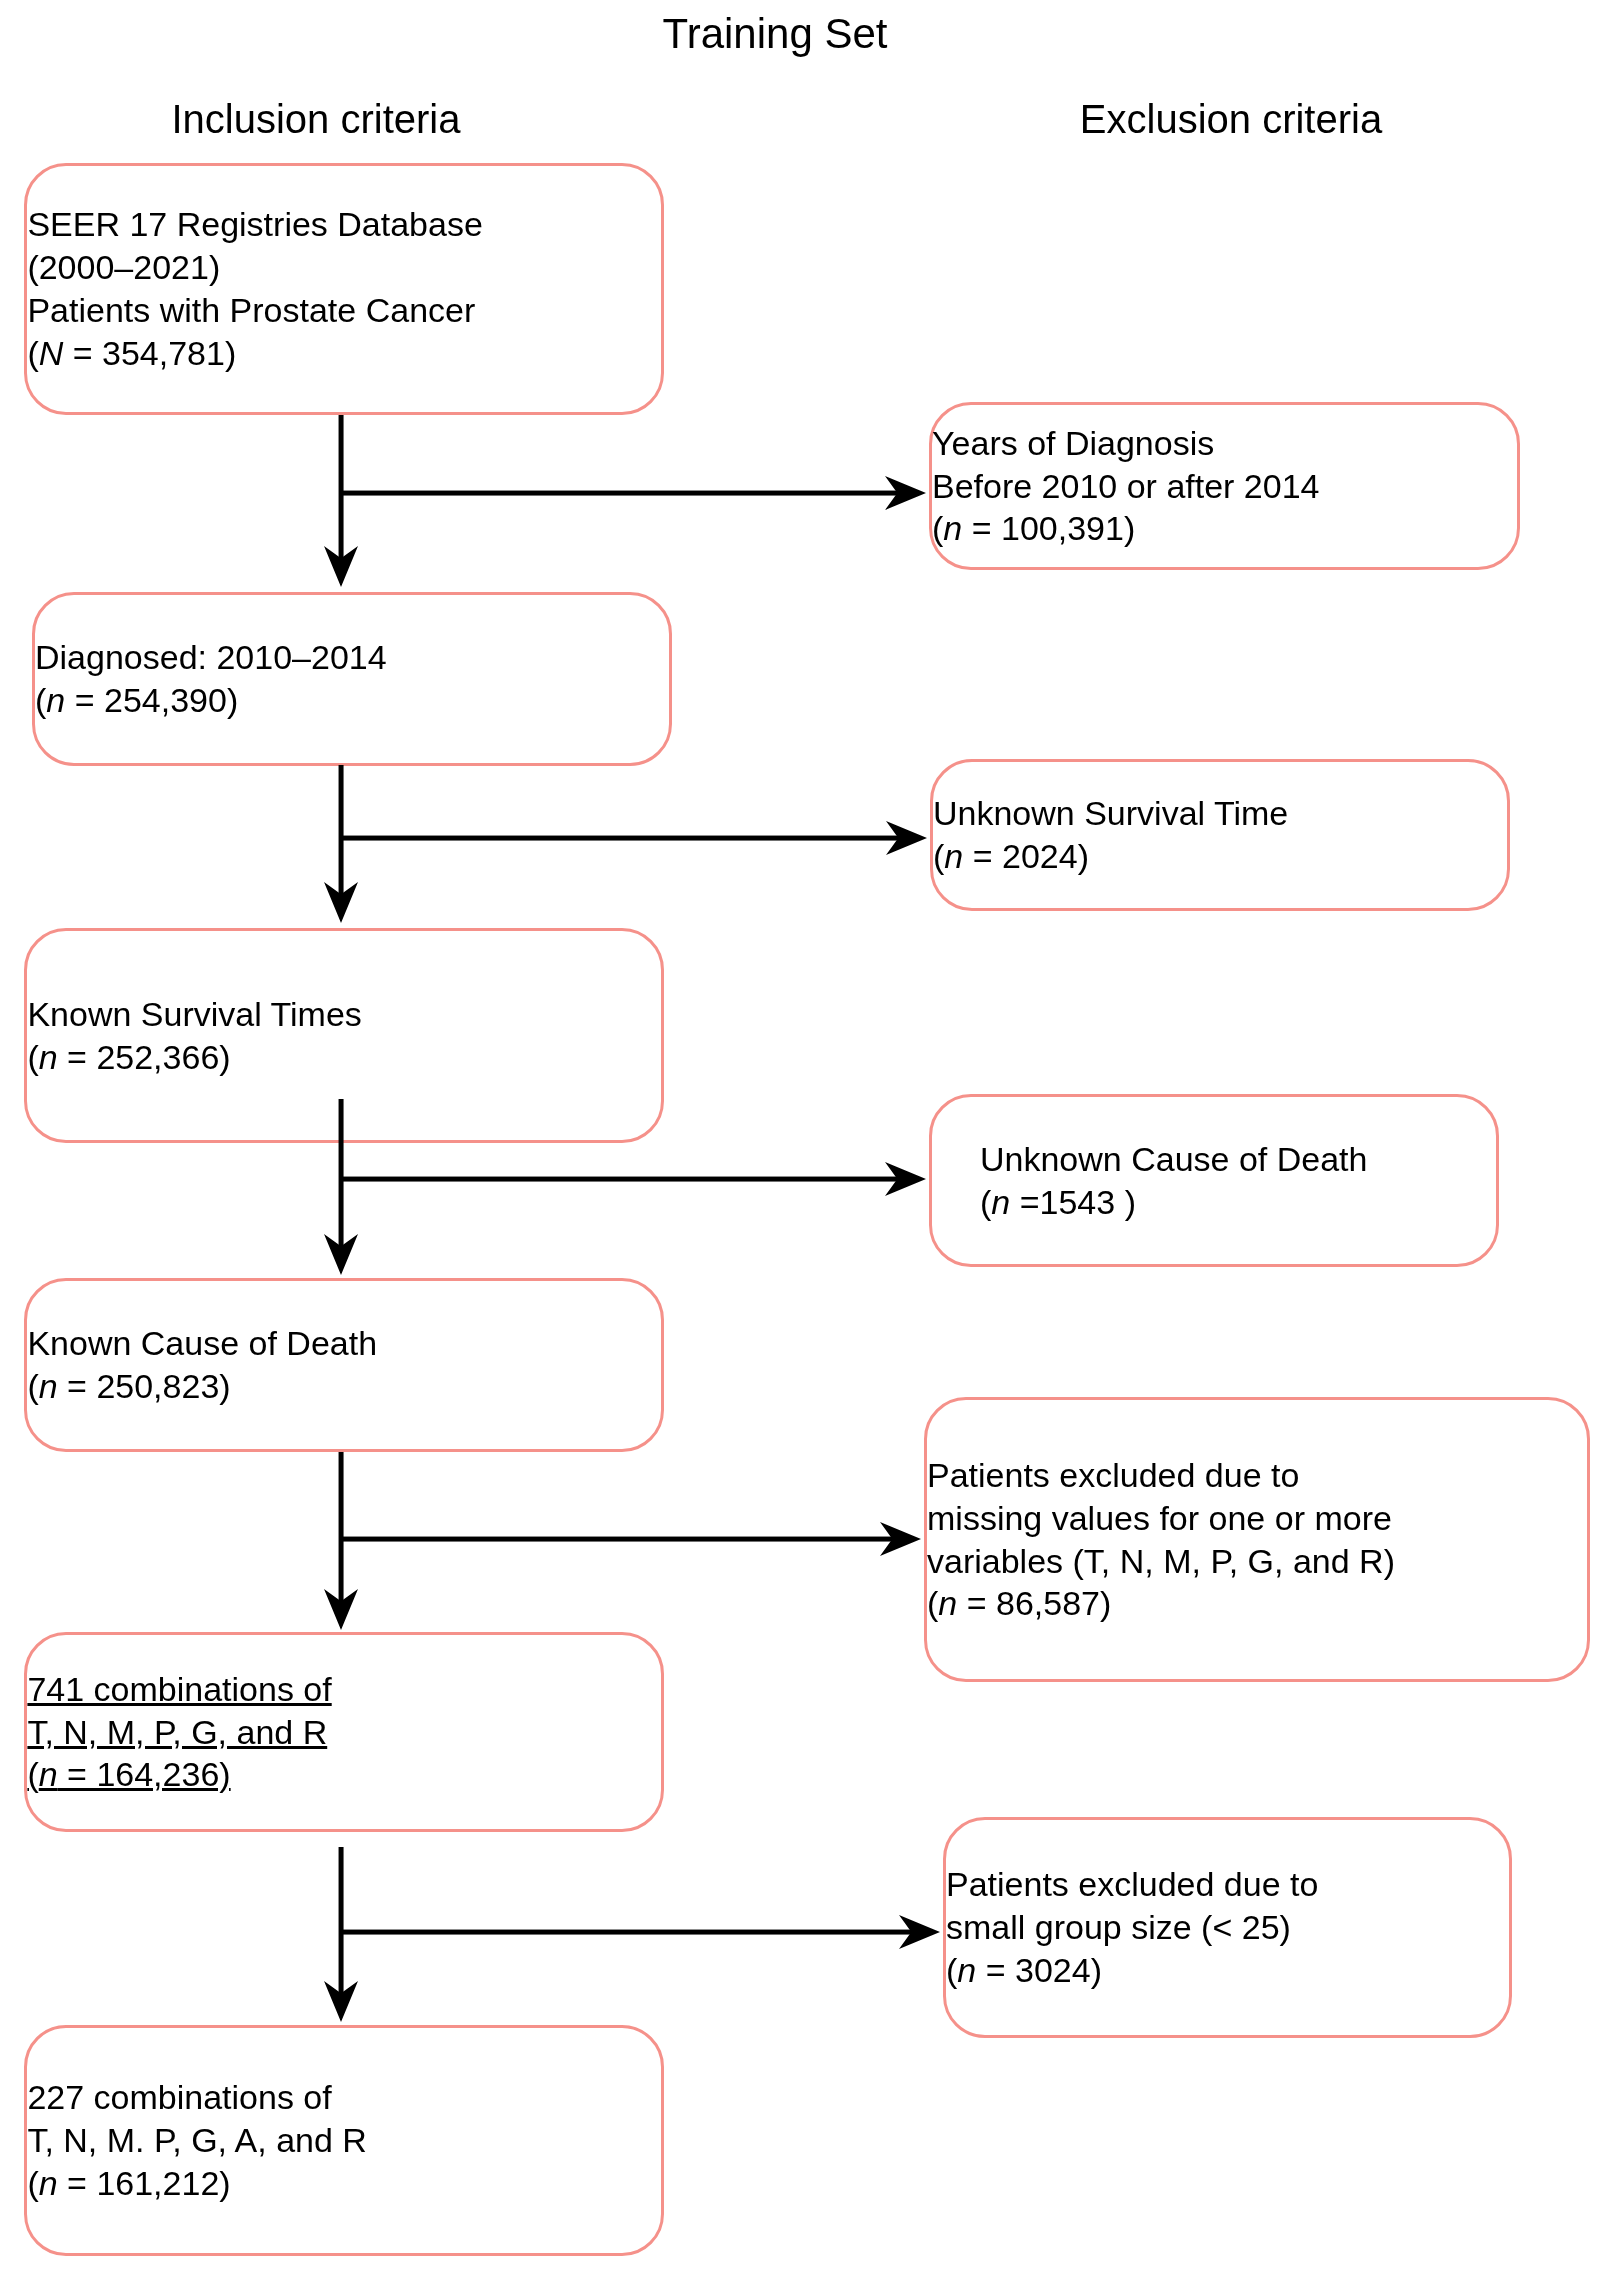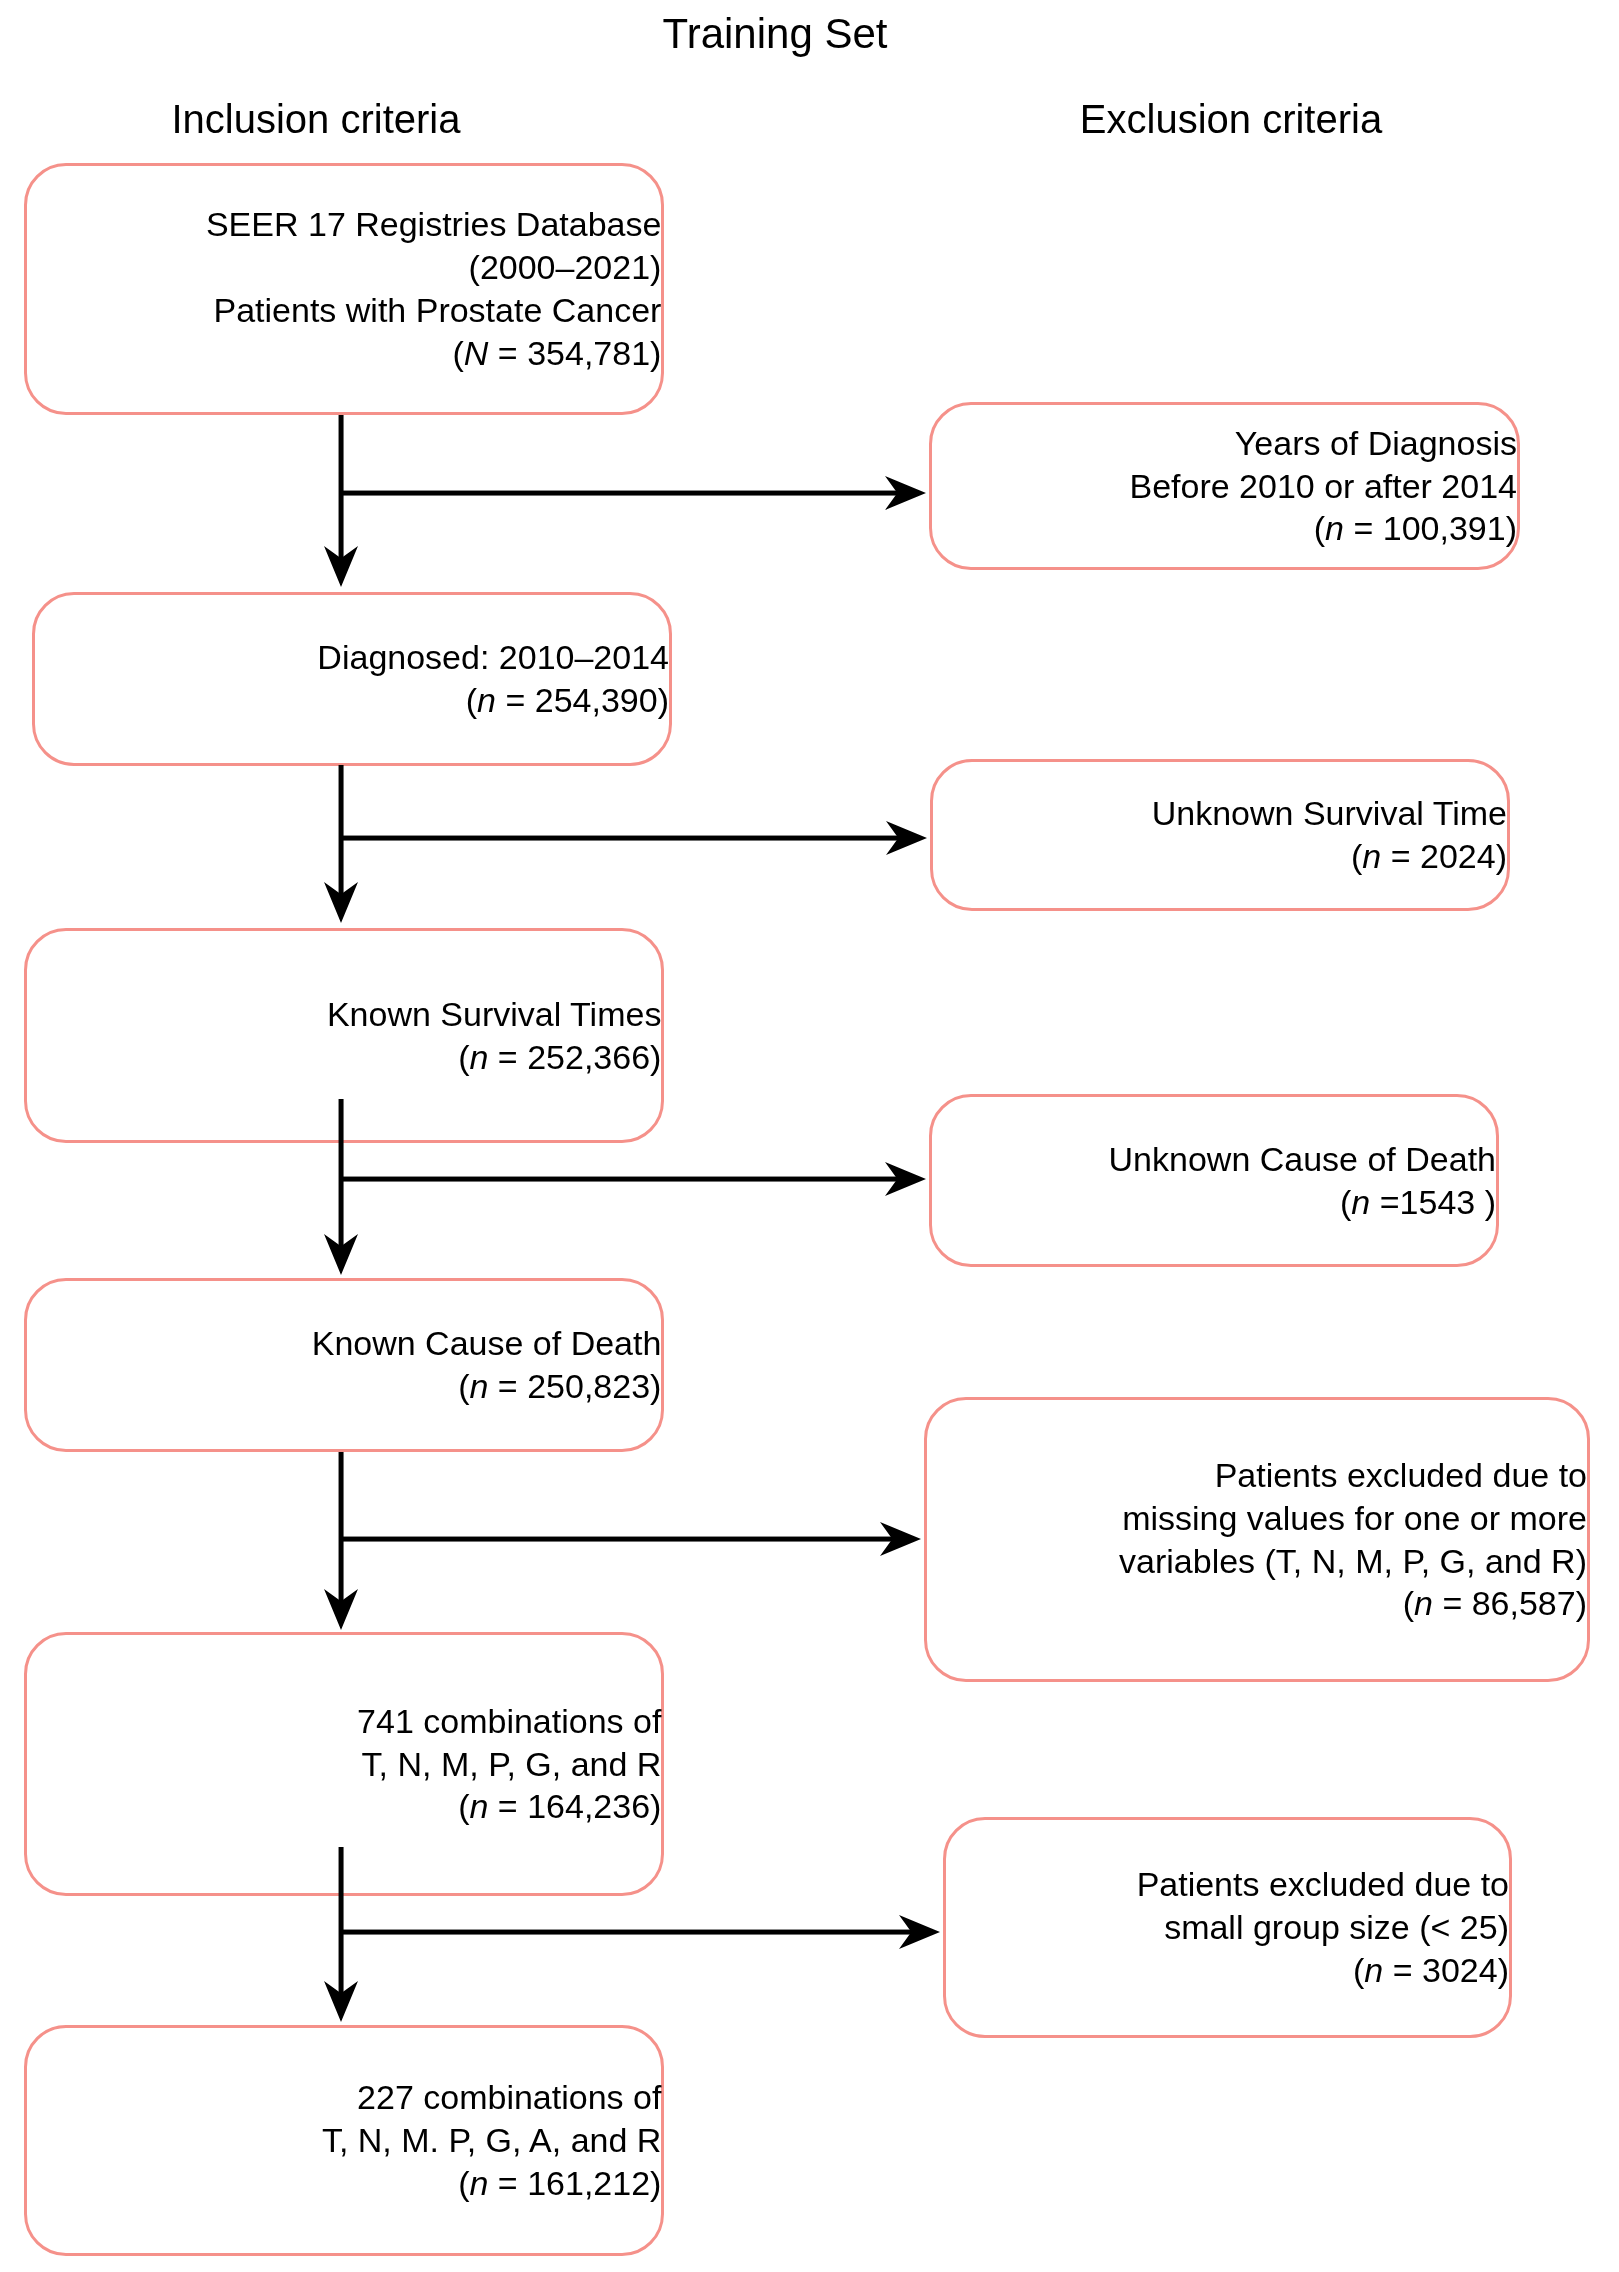--- a/index.html
+++ b/index.html
@@ -30,29 +30,29 @@
     color:var(--text-color);
   }
   .col-header.left{left:316px;text-align:center;}
   .col-header.right{left:1231px;}
   .box{
     position:absolute;
     background:var(--bg-color);
     border:3.3px solid var(--border-color);
     border-radius:42px;
     display:flex;align-items:center;justify-content:center;
-    text-align:right;
+    text-align:left;
   }
   .box-text{width:100%;font-size:34px;line-height:1.26;color:var(--text-color);}
   
   .b-inc-0{left:24.4px;top:163px;width:640px;height:252px;}
   .b-inc-1{left:32px;top:592px;width:640px;height:174px;}
   .b-inc-2{left:24.4px;top:928px;width:640px;height:215px;}
   .b-inc-3{left:24.4px;top:1278px;width:640px;height:174px;}
-  .b-inc-4{left:24.4px;top:1632px;width:640px;height:264px;}
+  .b-inc-4{left:24.4px;top:1632px;width:640px;height:200px;text-decoration:underline;}
   .b-inc-5{left:24.4px;top:2025px;width:640px;height:231px;}
   
   .b-exc-0{left:929px;top:402px;width:591px;height:168px;}
   .b-exc-1{left:930px;top:759px;width:580px;height:152px;}
   .b-exc-2{left:929px;top:1094px;width:570px;height:173px;padding-left:48px;}
   .b-exc-3{left:924px;top:1397px;width:666px;height:285px;}
   .b-exc-4{left:943px;top:1817px;width:569px;height:221px;}
   
   .arrow-v{position:absolute;width:34px;}
   .arrow-v .shaft{position:absolute;top:0;bottom:25px;left:50%;transform:translateX(-50%);width:4.9px;background:var(--arrow-color);}

